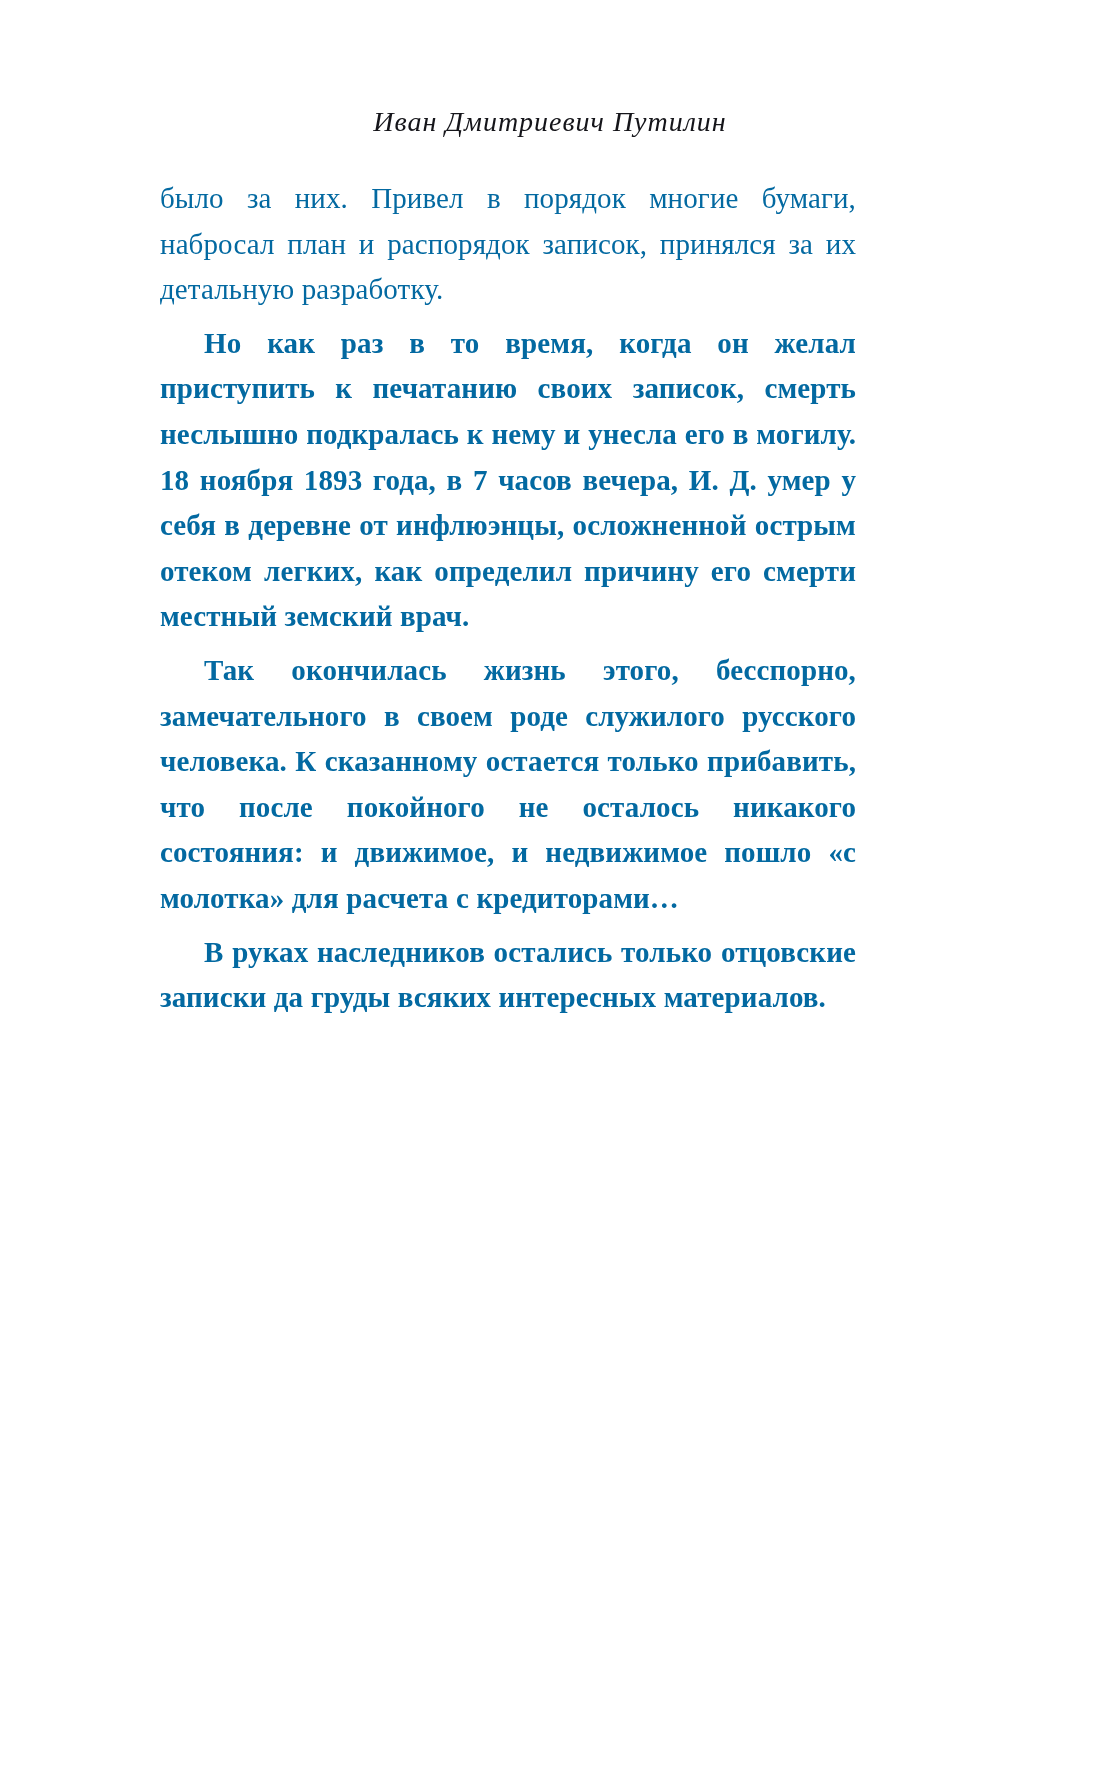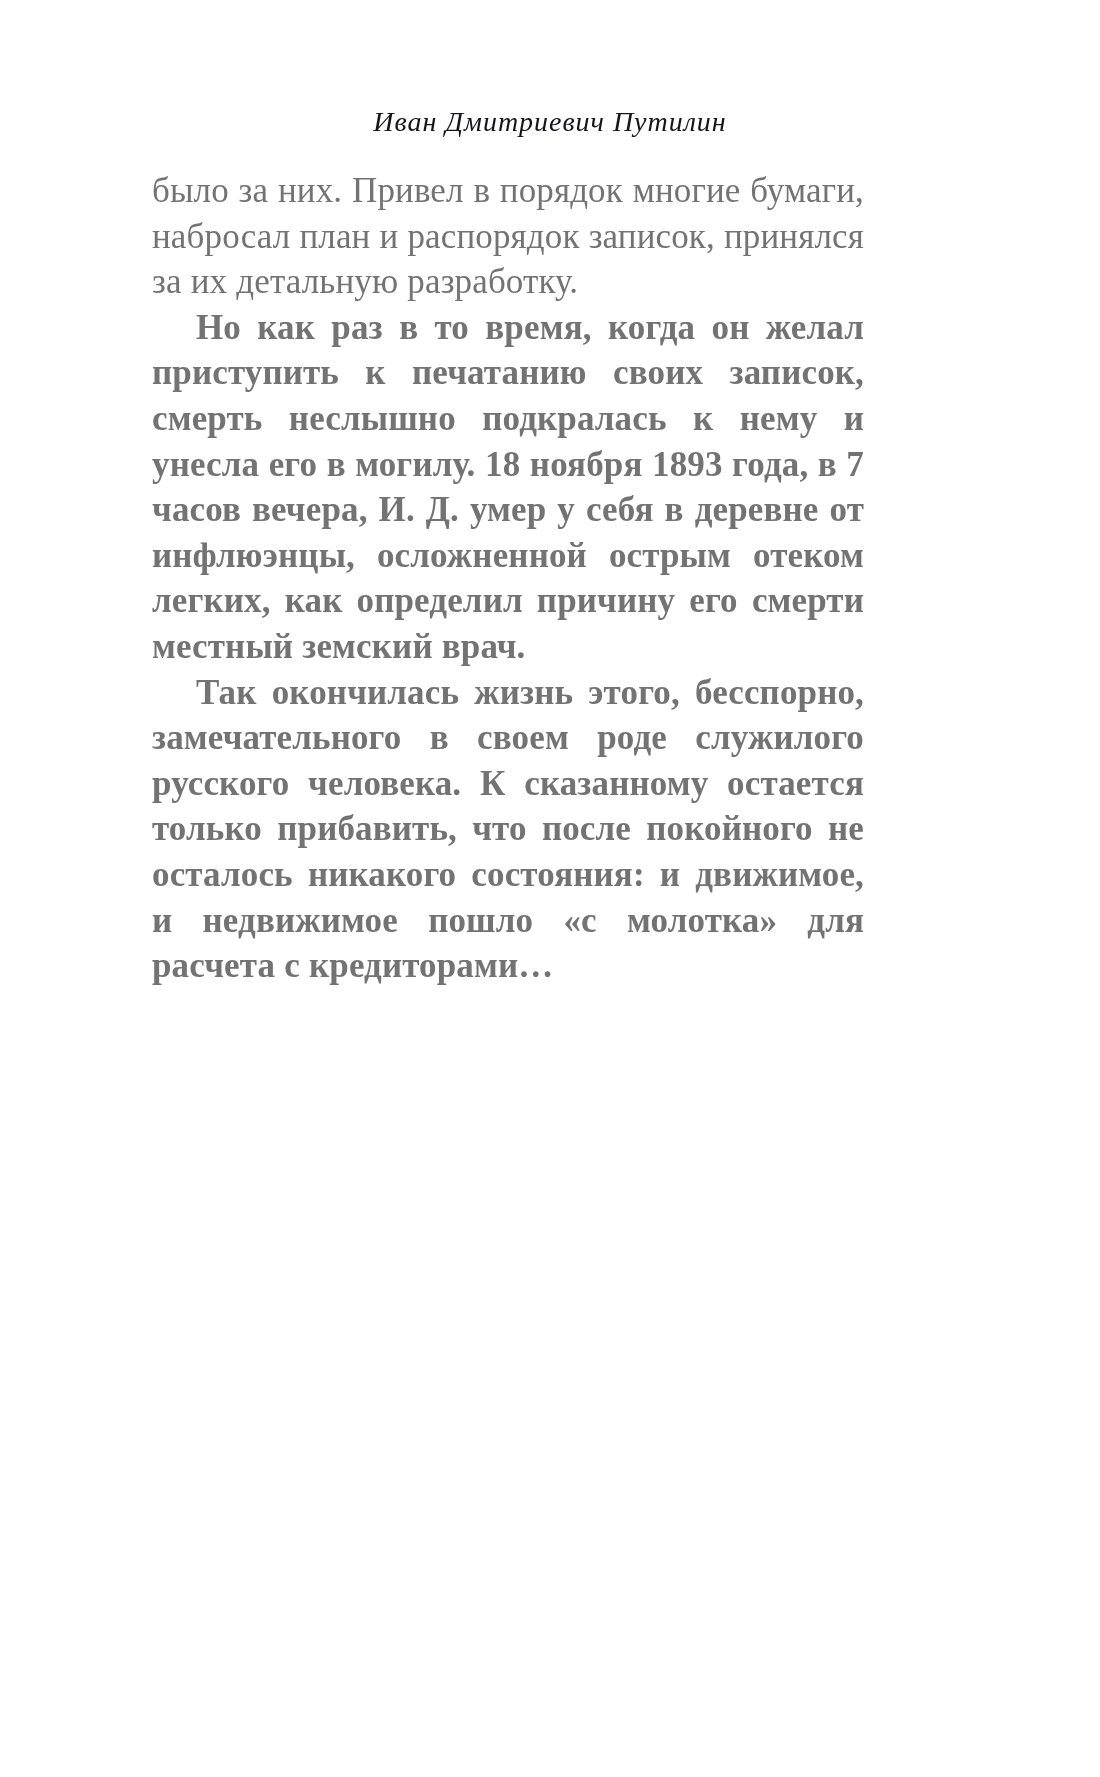--- a/index.html
+++ b/index.html
@@ -44,26 +44,26 @@
 
   
   .textblock {
     position: absolute;
     left: 152px;
     top: 168px;
     width: 712px;
   }
 
   .para {
-    margin: 0;
-    font-size: 35px;
+    margin: 8px;
+    font-size: 29px;
     line-height: 45.6px;
     text-align: justify;
     text-justify: inter-word;
-    color: #737373;
+    color: #0369a1;
     letter-spacing: 0.004em;
     hyphens: manual;
     word-spacing: 0.005em;
   }
 
   .para.indent {
     text-indent: 44px;
     font-weight: bold;
   }
 
@@ -93,18 +93,19 @@
   <div class="running-head">Иван Дмитриевич Путилин</div>
 
   <div class="textblock">
 
     <p class="para noStretch">было за них. Привел в порядок многие бумаги, набросал план и распорядок записок, принялся за их детальную разработку.</p>
 
     <p class="para indent noStretch">Но как раз в то время, когда он желал приступить к печатанию своих записок, смерть неслышно подкралась к нему и унесла его в могилу. 18 ноября 1893 года, в 7 часов вечера, И. Д. умер у себя в деревне от инфлюэнцы, осложненной острым отеком легких, как определил причину его смерти местный земский врач.</p>
 
     <p class="para indent noStretch">Так окончилась жизнь этого, бесспорно, замечательного в своем роде служилого русского человека. К сказанному остается только прибавить, что после покойного не осталось никакого состояния: и движимое, и недвижимое пошло «с молотка» для расчета с кредиторами…</p>
 
+    <p class="para indent noStretch">В руках наследников остались только отцовские записки да груды всяких интересных материалов.</p>
 
   </div>
 
   <div class="blank-area"></div>
 
 </div>
 
 </body></html>

